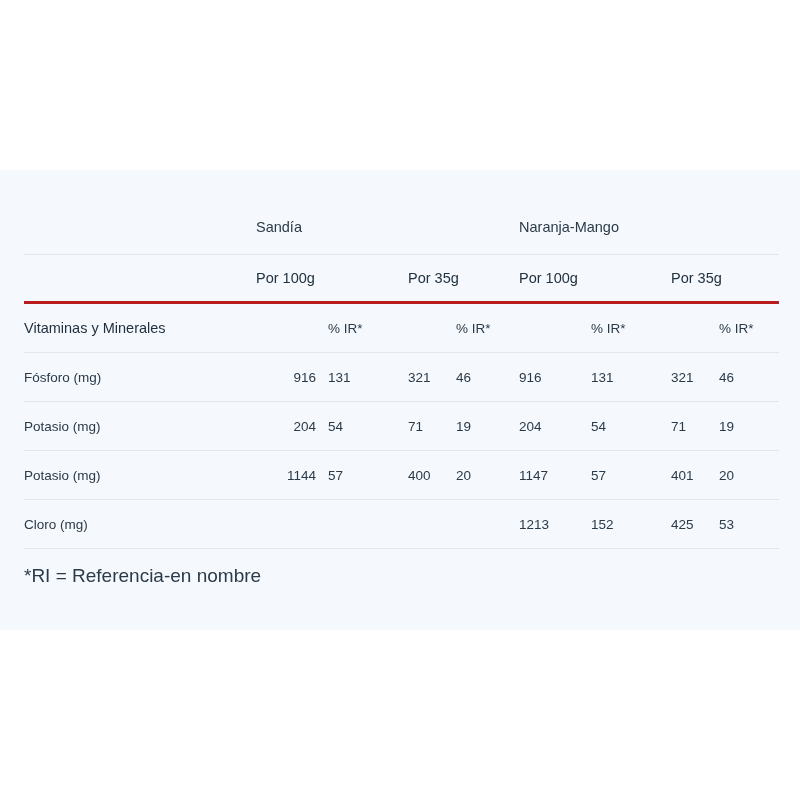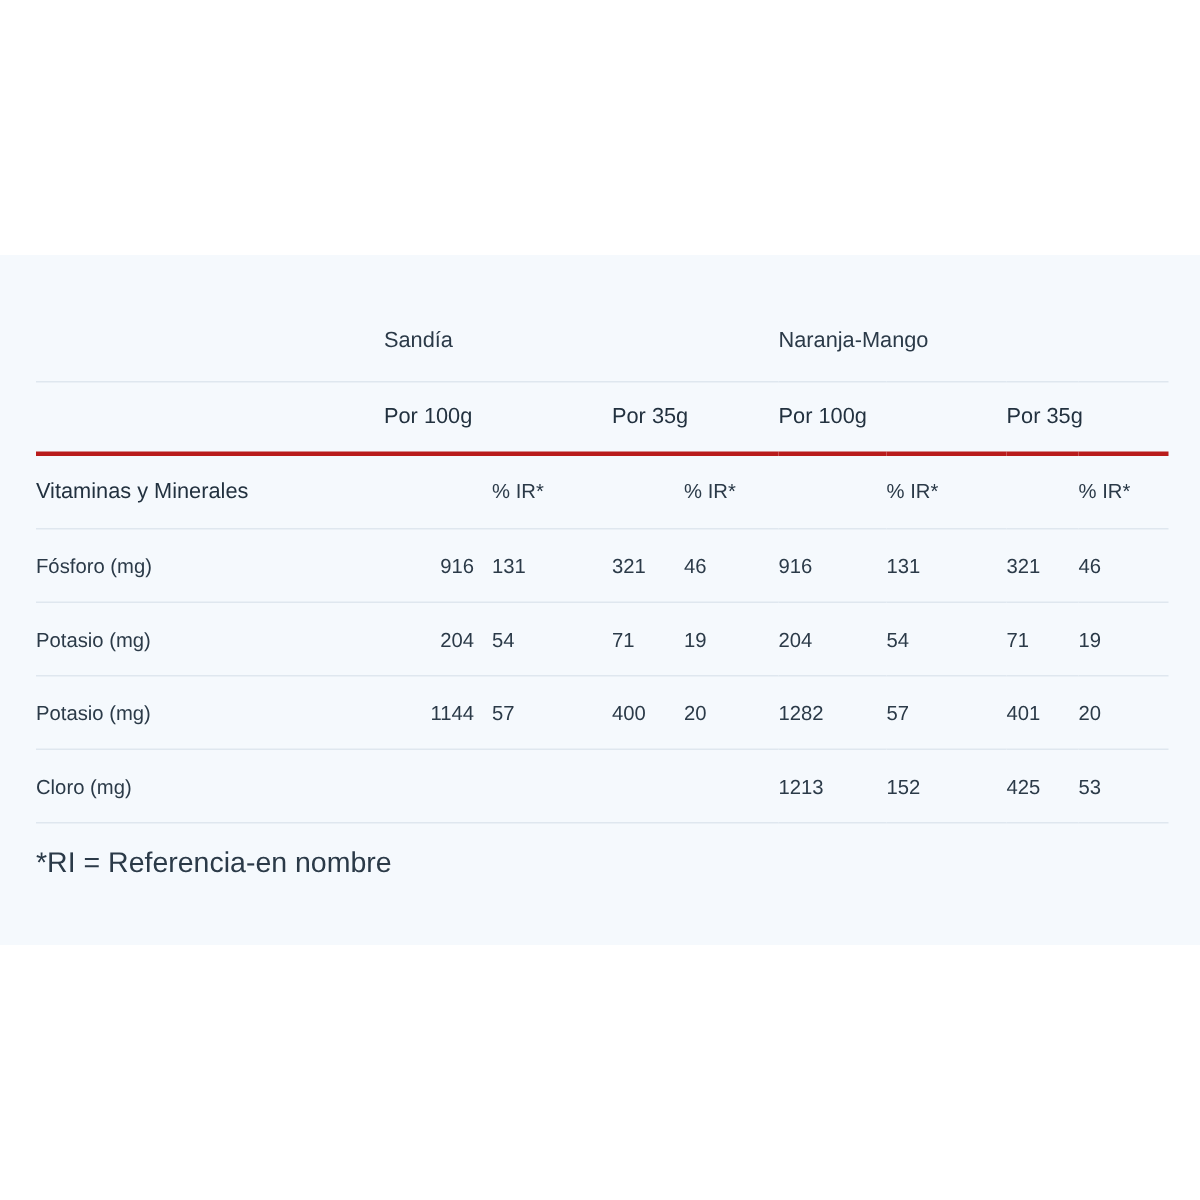--- a/index.html
+++ b/index.html
@@ -226,21 +226,21 @@
           </tr>
 
           <tr class="row-data">
             <td>
               <span class="nutrient-name">Potasio (mg)</span>
             </td>
             <td class="num-right"><span class="num">1144</span></td>
             <td><span class="num">57</span></td>
             <td><span class="num">400</span></td>
             <td><span class="num">20</span></td>
-            <td><span class="num">1282</span></td>
+            <td><span class="num">1147</span></td>
             <td><span class="num">57</span></td>
             <td><span class="num">401</span></td>
             <td><span class="num">20</span></td>
           </tr>
 
           <tr class="row-data last">
             <td>
               <span class="nutrient-name">Cloro (mg)</span>
             </td>
             <td class="num-right"><span class="num"></span></td>

